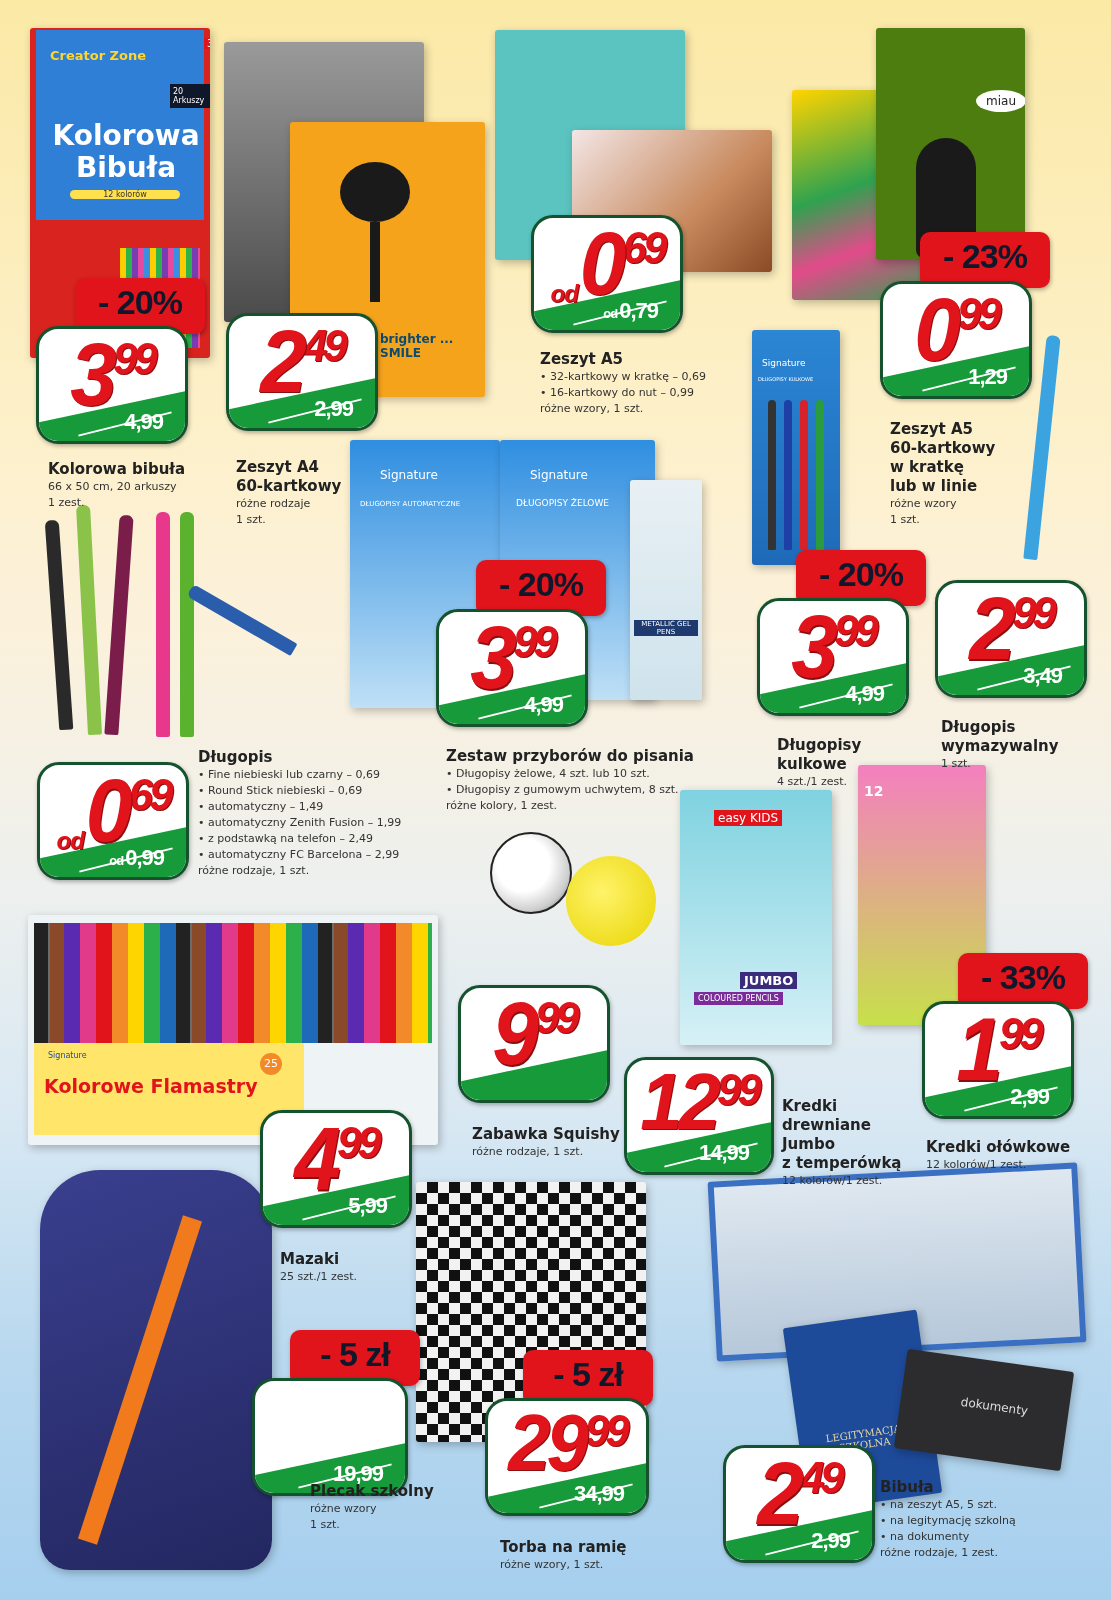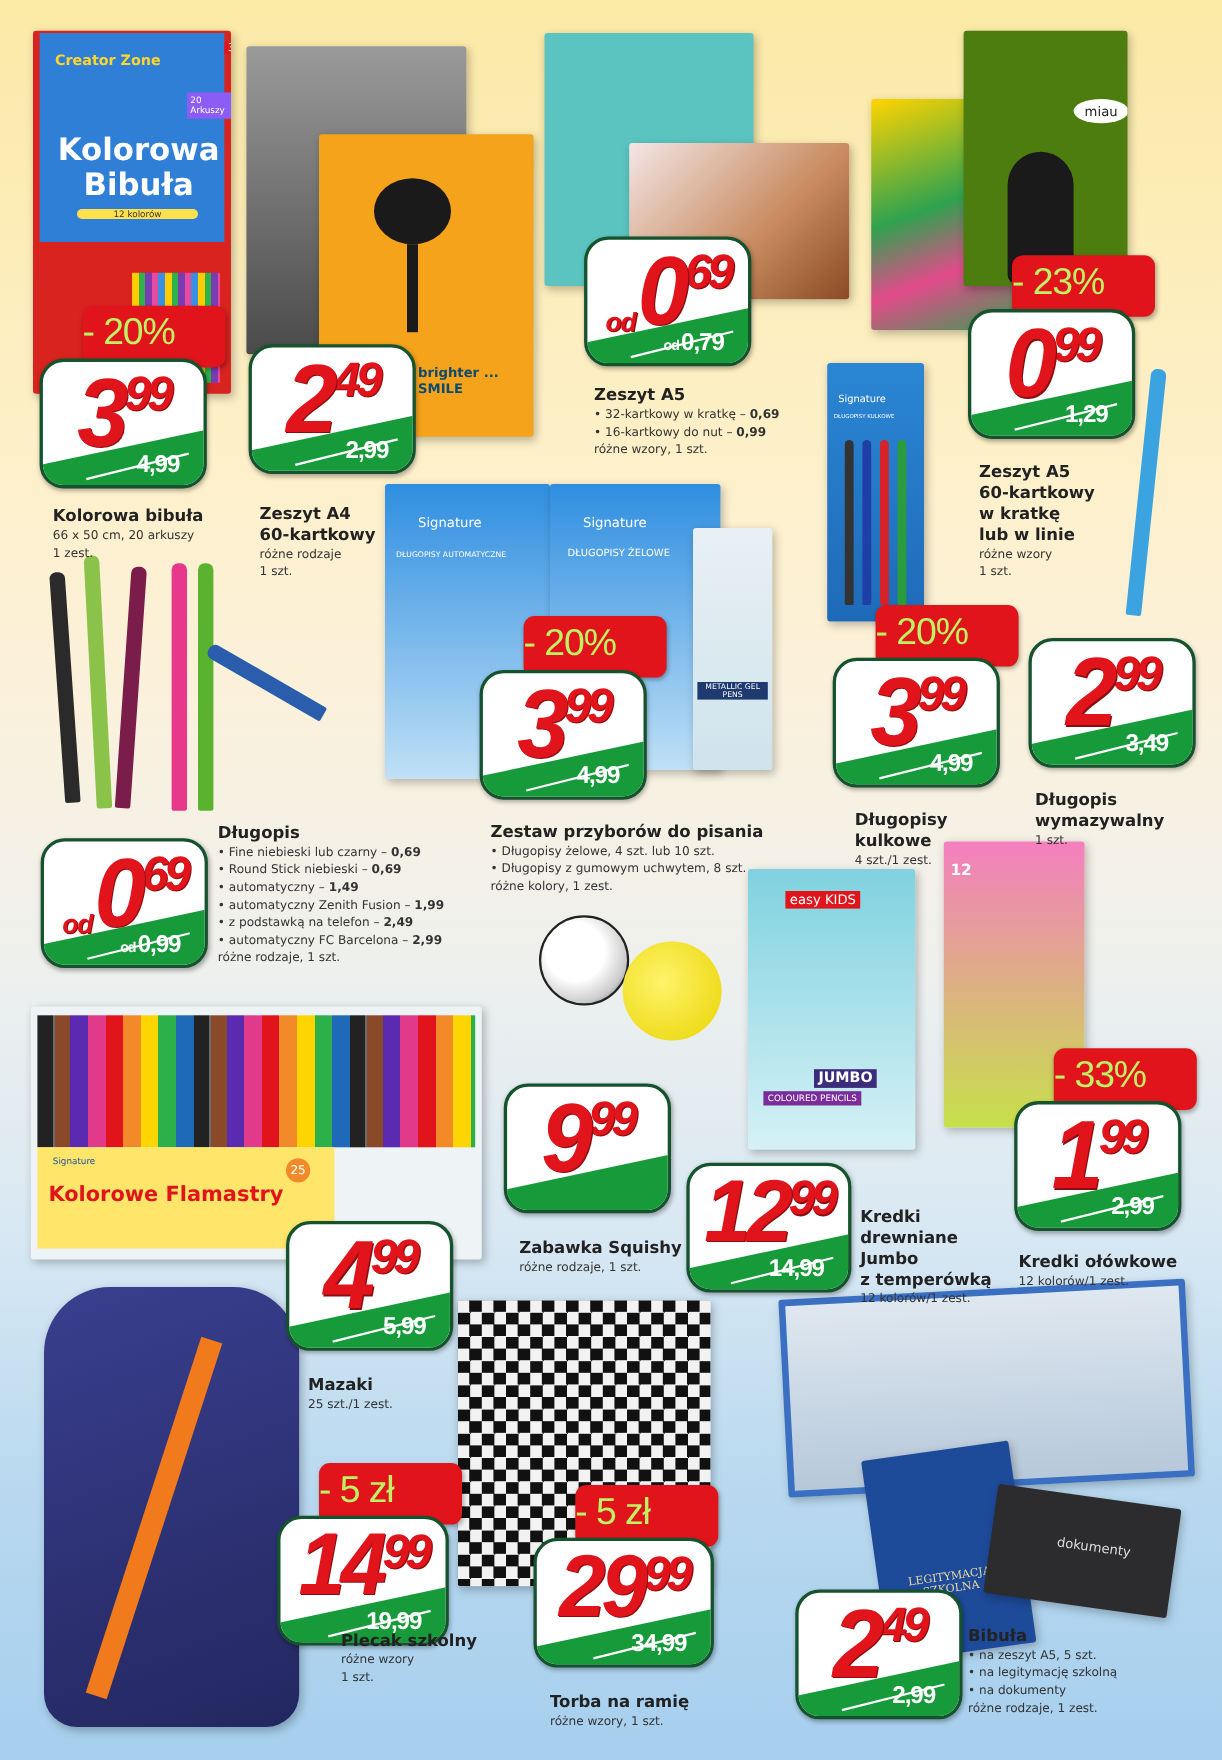--- a/index.html
+++ b/index.html
@@ -12,35 +12,35 @@
 
 .tag{position:absolute;width:152px;height:118px;border:3px solid #14532d;border-radius:22px;background:#fff;overflow:hidden;box-shadow:1px 2px 4px rgba(0,0,0,.3)}
 .tag .green{position:absolute;left:-10px;right:-10px;bottom:-10px;height:62px;background:#169a3a;transform:skewY(-12deg);transform-origin:right bottom}
 .tag .price{position:absolute;left:0;right:0;top:4px;text-align:center;color:#e1141c;font-family:"Liberation Sans",sans-serif;font-weight:bold;font-style:italic;line-height:1;white-space:nowrap;letter-spacing:-4px;text-shadow:1px 1px 0 #8a0e10}
 .tag .main{font-size:84px;display:inline-block;transform:scaleY(1.05)}
 .tag .cents{font-size:44px;vertical-align:top;display:inline-block;margin-top:4px}
 .tag .od{font-size:24px;letter-spacing:-1px;vertical-align:bottom;display:inline-block;margin-right:2px}
 .tag .old{position:absolute;right:22px;bottom:6px;color:#fff;font-family:"Liberation Sans",sans-serif;font-weight:bold;font-size:22px;letter-spacing:-1px}
 .tag .old .od2{font-size:13px;margin-right:2px}
 .tag .strike{position:absolute;right:12px;bottom:16px;width:96px;height:2px;background:#fff;transform:rotate(-14deg)}
-.disc{position:absolute;width:130px;height:56px;background:#e1141c;border-radius:10px;color:#bef264;font-family:"Liberation Sans",sans-serif;font-weight:normal;font-size:34px;text-align:left;line-height:48px;letter-spacing:-1px;box-shadow:1px 2px 4px rgba(0,0,0,.3)}
+.disc{position:absolute;width:130px;height:56px;background:#e1141c;border-radius:10px;color:#0f172a;font-family:"Liberation Sans",sans-serif;font-weight:bold;font-size:34px;text-align:center;line-height:48px;letter-spacing:-1px;box-shadow:1px 2px 4px rgba(0,0,0,.3)}
 .desc{position:absolute;color:#222;font-family:"DejaVu Sans",sans-serif}
 .desc .t{font-size:15px;font-weight:bold;line-height:19px}
 .desc .s{font-size:11px;line-height:16px;color:#333}
-.desc .s b{font-weight:bold}
+.desc .s b{font-weight:normal}
 .pen{position:absolute;width:14px;border-radius:6px 6px 2px 2px}
 </style>
 </head>
 <body>
 
 <div class="img" style="left:30px;top:28px;width:180px;height:330px;background:#d8231f">
   <div class="abs" style="left:6px;top:2px;right:6px;height:190px;background:#2f7fd6"></div>
   <div class="abs" style="left:20px;top:20px;font-size:13px;font-weight:bold;color:#ffd530">Creator Zone</div>
   <div class="abs" style="left:174px;top:10px;font-size:10px;color:#fff;background:#e1141c;padding:0 3px">3+</div>
-  <div class="abs" style="left:140px;top:56px;font-size:8px;color:#fff;background:#8b5cf6;padding:3px">20 Arkuszy</div>
+  <div class="abs" style="left:140px;top:56px;font-size:8px;color:#fff;background:#0f172a;padding:3px">20 Arkuszy</div>
   <div class="abs" style="left:16px;top:92px;width:160px;font-size:28px;line-height:32px;color:#fff;font-weight:bold;text-align:center">Kolorowa Bibuła</div>
   <div class="abs" style="left:40px;top:162px;width:110px;font-size:8px;text-align:center;background:#ffe14d;color:#333;border-radius:6px">12 kolorów</div>
   <div class="abs" style="left:90px;top:220px;width:80px;height:100px;background:repeating-linear-gradient(90deg,#ffcc00 0 6px,#2db34a 6px 12px,#7a3cb0 12px 18px,#e54aa0 18px 24px,#3b8fe0 24px 30px)"></div>
 </div>
 
 <div class="img" style="left:224px;top:42px;width:200px;height:280px;background:linear-gradient(180deg,#9a9a9a,#4a4a4a)"></div>
 <div class="img" style="left:290px;top:122px;width:195px;height:275px;background:#f6a31c">
   <div class="abs" style="left:50px;top:40px;width:70px;height:60px;border-radius:50%;background:#1a1a1a"></div>
   <div class="abs" style="left:80px;top:100px;width:10px;height:80px;background:#1a1a1a"></div>
   <div class="abs" style="left:90px;top:210px;font-size:12px;color:#0c4a6e;font-weight:bold">brighter ... SMILE</div>
@@ -274,21 +274,20 @@
 </div>
 <div class="desc" style="left:926px;top:1138px">
   <div class="t">Kredki ołówkowe</div>
   <div class="s">12 kolorów/1 zest.</div>
 </div>
 
 <div class="disc" style="left:290px;top:1330px">- 5 zł</div>
 <div class="tag" style="left:252px;top:1378px;width:156px">
   <div class="green"></div>
     <div class="strike"></div>
-  <div class="price"><span class="main" style="font-size:76px">14</span><span class="cents">99</span></div>
   <div class="old">19,99</div>
 </div>
 <div class="desc" style="left:310px;top:1482px">
   <div class="t">Plecak szkolny</div>
   <div class="s">różne wzory</div>
   <div class="s">1 szt.</div>
 </div>
 
 <div class="disc" style="left:523px;top:1350px">- 5 zł</div>
 <div class="tag" style="left:485px;top:1398px;width:164px">

